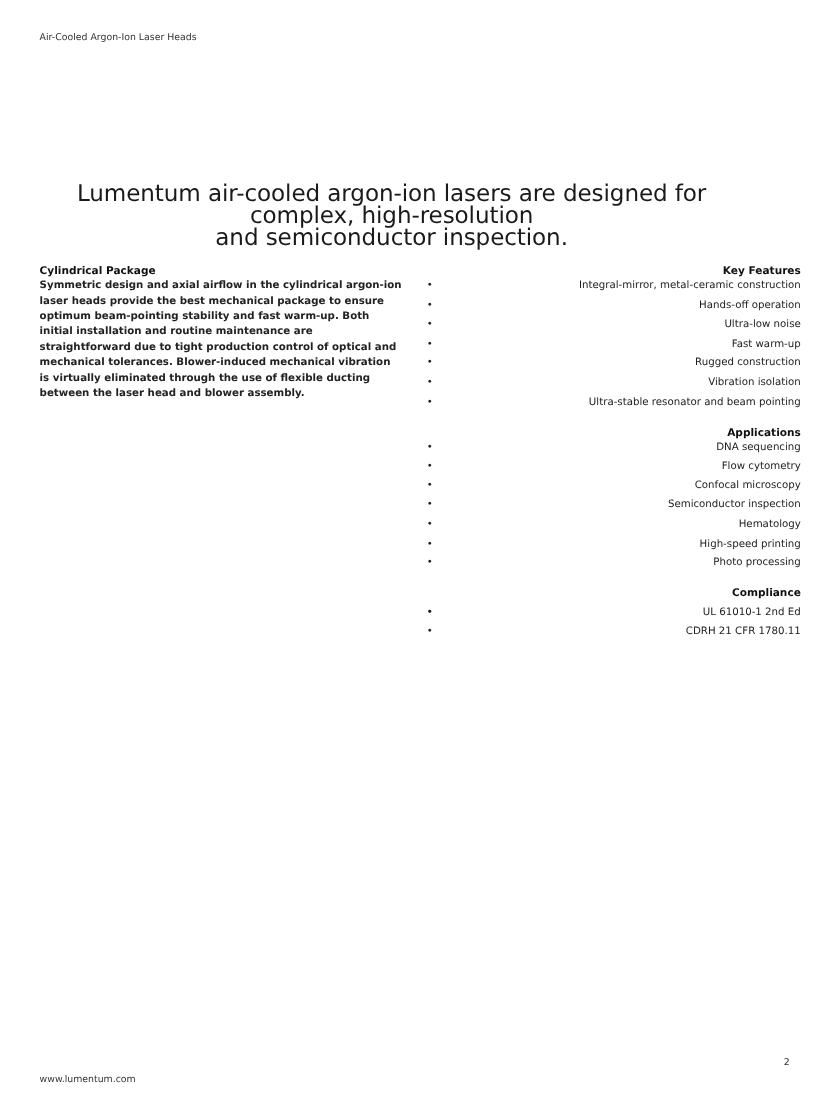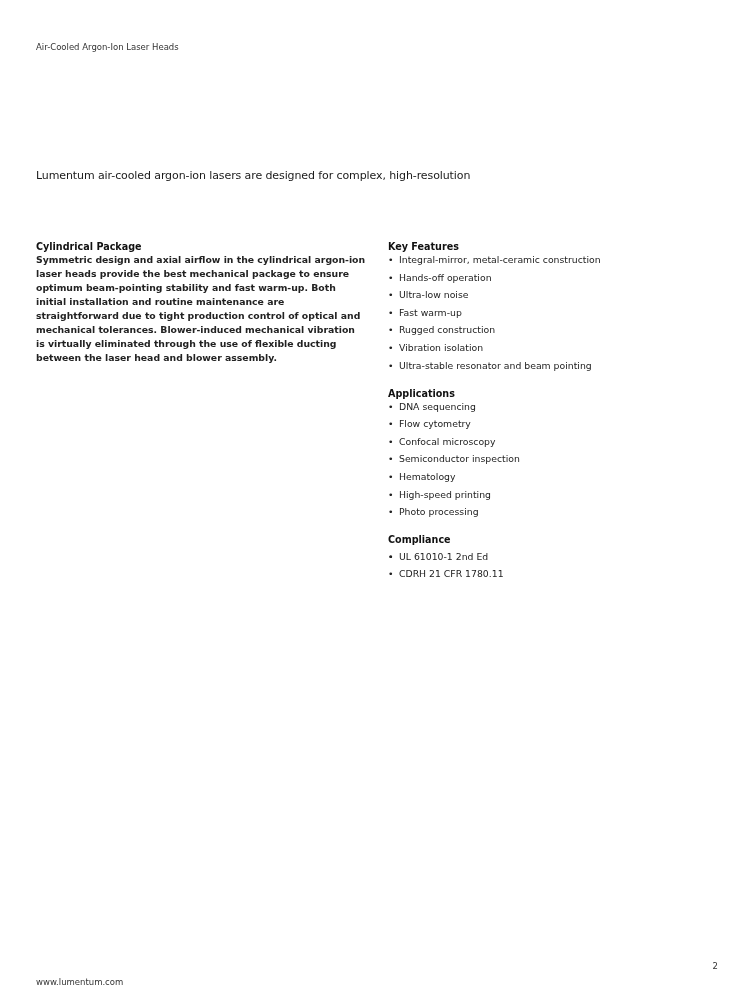--- a/index.html
+++ b/index.html
@@ -1,40 +1,41 @@
 <!DOCTYPE html>
 <html><head>
 <meta charset="utf-8">
 <style>
   html, body { margin: 0; padding: 0; background: #ffffff; }
   body { width: 754px; height: 1006px; position: relative; overflow: hidden;
          font-family: "DejaVu Sans", sans-serif; color: #222; }
-  .header { position: absolute; left: 36px; top: 42px; font-size: 8.5px; color: #333; text-align: right; }
+  .header { position: absolute; left: 36px; top: 29px; font-size: 8.5px; color: #333; text-align: right; }
   .intro { position: absolute; left: 36px; top: 166px; width: 640px;
-           font-size: 11px; line-height: 20px; color: #1a1a1a; letter-spacing: -0.1px; }
+           font-size: 21px; line-height: 20px; color: #1a1a1a; letter-spacing: -0.1px; text-align: center; }
   .intro p { margin: 0; }
   .col-left { position: absolute; left: 36px; top: 240px; width: 330px; }
-  .col-right { position: absolute; left: 388px; top: 240px; width: 340px; }
+  .col-right { position: absolute; left: 388px; top: 240px; width: 340px; text-align: right; }
   h3 { margin: 0; font-size: 9.6px; font-weight: bold; color: #111; line-height: 13px; }
   .para { margin: 0; font-size: 9.3px; line-height: 14px; color: #222; font-weight: bold; }
   ul { list-style: none; margin: 0; padding: 0; }
   li { position: relative; padding-left: 11px; font-size: 9.3px; line-height: 14px;
        margin-bottom: 3.6px; color: #222; }
   li .bullet { position: absolute; left: 0; top: 0; }
   .section { margin-bottom: 14px; }
   .footer-url { position: absolute; left: 36px; top: 977px; font-size: 8.5px; color: #333; }
   .page-num { position: absolute; right: 36px; top: 961px; font-size: 8.5px; color: #333; }
 </style>
 </head>
 <body>
 
 <div class="header">Air-Cooled Argon-Ion Laser Heads</div>
 
 <div class="intro">
   <p>Lumentum air-cooled argon-ion lasers are designed for complex, high-resolution</p>
+  <p>and semiconductor inspection.</p>
 </div>
 
 <div class="col-left">
   <div class="section">
     <h3>Cylindrical Package</h3>
     <p class="para">Symmetric design and axial airflow in the cylindrical argon-ion laser heads provide the best mechanical package to ensure optimum beam-pointing stability and fast warm-up. Both initial installation and routine maintenance are straightforward due to tight production control of optical and mechanical tolerances. Blower-induced mechanical vibration is virtually eliminated through the use of flexible ducting between the laser head and blower assembly.</p>
   </div>
 </div>
 
 <div class="col-right">

